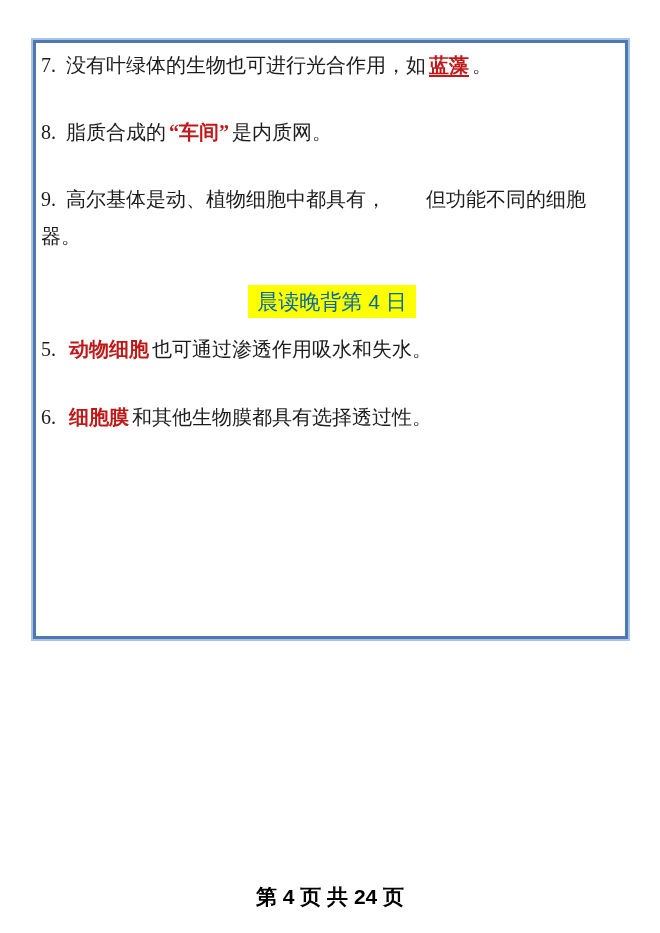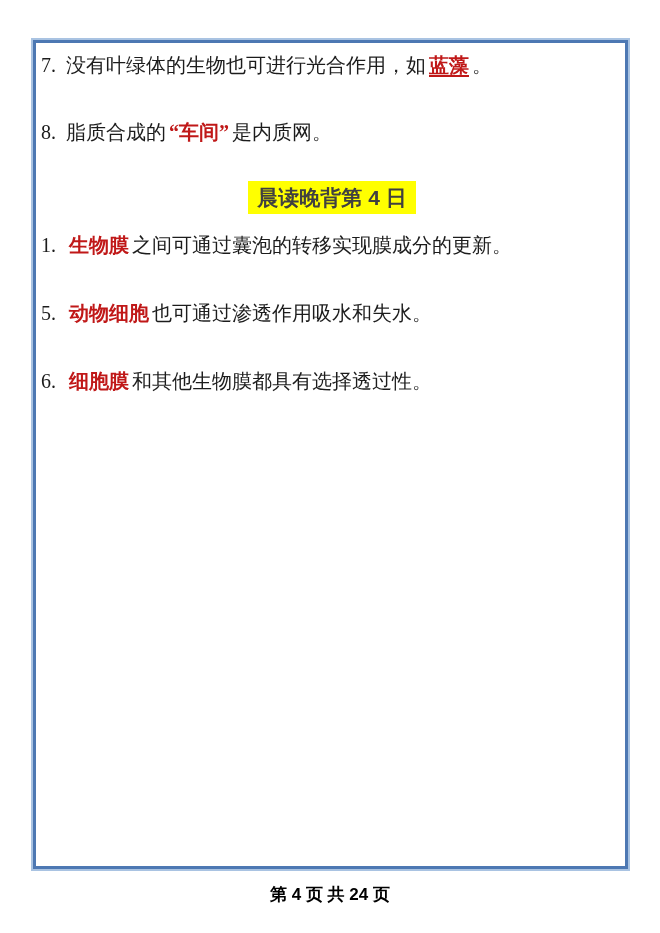--- a/index.html
+++ b/index.html
@@ -7,21 +7,21 @@
     width:660px; height:933px;
     background:#ffffff;
     position:relative;
     overflow:hidden;
     font-family:"Liberation Serif","DejaVu Serif",serif;
     color:#1c1c1c;
   }
   .frame {
     position:absolute;
     left:33px; top:40px;
-    width:595px; height:829px;
+    width:595px; height:599px;
     box-sizing:border-box;
     border:3px solid #4d78b3;
     box-shadow:0 0 0 2px #a9c3e2;
     padding:4px 2px 0 5px;
     overflow:hidden;
     background:#ffffff;
   }
   p.item {
     margin:0 0 30px 0;
     font-size:20px;
@@ -39,62 +39,62 @@
   }
   .kw:empty { margin:0; }
   .u { text-decoration:underline; text-underline-offset:3px; }
   .heading-wrap {
     text-align:center;
     margin:27px 0 13px 0;
   }
   .heading {
     display:inline-block;
     background:#ffff00;
-    color:#404040;
+    color:#0369a1;
     font-family:"Liberation Sans","DejaVu Sans",sans-serif;
-    font-weight:bold;
+    font-weight:normal;
     font-size:21px;
     line-height:27px;
     padding:3px 9px;
   }
   .footer {
     position:absolute;
     left:0; top:883px;
     width:660px;
     text-align:center;
     font-family:"Liberation Sans","DejaVu Sans",sans-serif;
     font-weight:bold;
-    font-size:17px;
+    font-size:21px;
     color:#000;
   }
 </style>
 </head>
 <body>
 
 <div class="frame">
 
   <p class="item">
     <span class="num">7.</span><span>没有叶绿体的生物也可进行光合作用，如</span><span class="kw u">蓝藻</span><span>。</span>
   </p>
 
   <p class="item">
     <span class="num">8.</span><span>脂质合成的</span><span class="kw">“车间”</span><span>是内质网。</span>
   </p>
 
+  <p class="item">
+    <span class="num">9.</span><span>高尔基体是动、植物细胞中都具有，　　但功能不同的细胞器。</span><span class="kw"></span><span></span>
+  </p>
 
 
   <div class="heading-wrap">
     <span class="heading">晨读晚背第 4 日</span>
   </div>
 
   <div class="day4">
 
-    <p class="item">
-      <span class="num">1.</span><span class="kw">生物膜</span><span>之间可通过囊泡的转移实现膜成分的更新。</span>
-    </p>
 
 
 
 
     <p class="item">
       <span class="num">5.</span><span class="kw">动物细胞</span><span>也可通过渗透作用吸水和失水。</span>
     </p>
 
     <p class="item">
       <span class="num">6.</span><span class="kw">细胞膜</span><span>和其他生物膜都具有选择透过性。</span>

